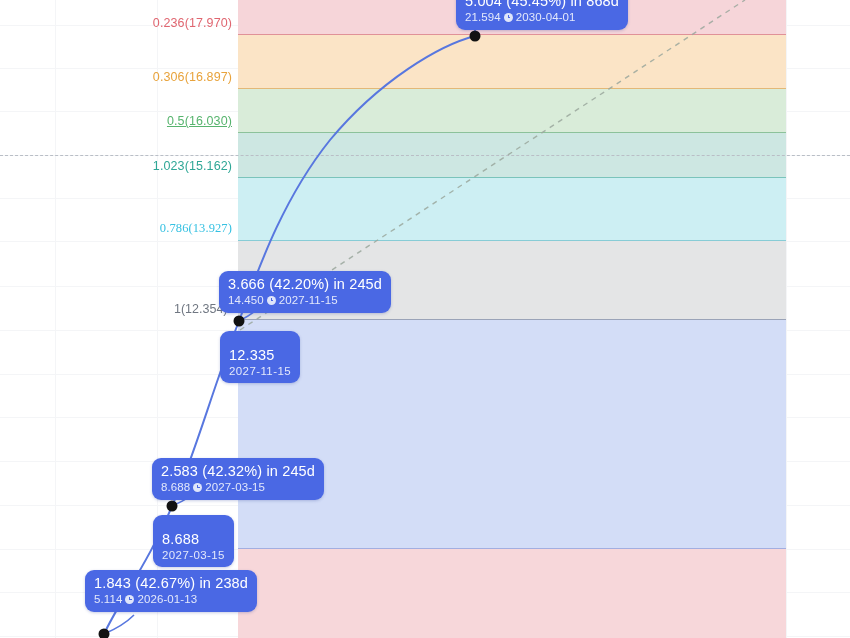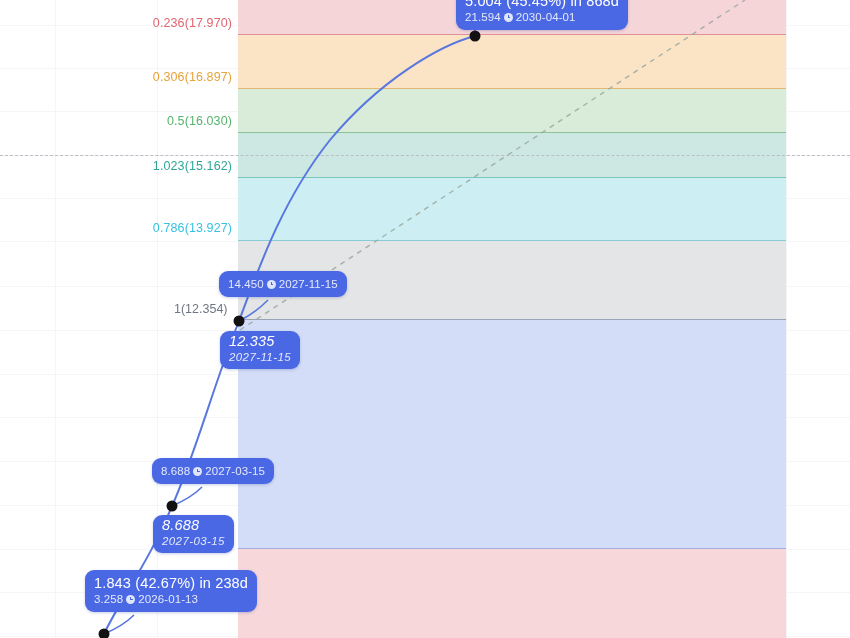--- a/index.html
+++ b/index.html
@@ -105,22 +105,21 @@
     content:"";position:absolute;
     left:4px;top:1.7px;width:1px;height:3.2px;background:#4a68e4;
   }
   .tip-sub .clock::after{
     content:"";position:absolute;
     left:4px;top:4.3px;width:2.6px;height:1px;background:#4a68e4;
   }
   .tip-value{
     background:#4a68e4;
     border-radius:9px;
-    padding:2px 9px 5px 9px;
-    font-style:italic;
+    padding:16px 9px 5px 9px;
   }
   .tip-value .v1{font-size:14.5px;color:#fff;letter-spacing:.2px;}
   .tip-value .v2{font-size:11.5px;color:#e3e8fb;margin-top:2px;letter-spacing:.4px;}
 </style>
 </head>
 <body>
 
 <div id="chart">
 
   <div class="gridline-h" style="top:25px"></div>
@@ -168,23 +167,23 @@
 
   <div class="band" style="top:320px;height:228px;background:#d3ddf7;"></div>
   <div class="band-line" style="top:548px;background:#a3aee0;"></div>
 
   <div class="band" style="top:549px;height:89px;background:#f7d7da;"></div>
 
   <div class="dotted-h" style="top:155px"></div>
 
   <div class="fib-label" style="top:16px;color:#e06670;">0.236(17.970)</div>
   <div class="fib-label" style="top:70px;color:#e8a33c;">0.306(16.897)</div>
-  <div class="fib-label" style="top:114px;color:#57b46e;">0.5(16.030)</div>
+  <div class="fib-label" style="top:114px;color:#57b46e;text-decoration:underline;">0.5(16.030)</div>
   <div class="fib-label" style="top:159px;color:#2fa796;">1.023(15.162)</div>
-  <div class="fib-label" style="top:221px;color:#36c1e2;">0.786(13.927)</div>
+  <div class="fib-label" style="top:221px;color:#36c1e2;font-family:Liberation Serif, serif;">0.786(13.927)</div>
   <div class="price-label" style="left:174px;top:302px;">1(12.354)</div>
   <div class="price-label" style="left:185px;top:529px;">(10.552)</div>
 
   <svg class="overlay" viewBox="0 0 850 638">
 
     <path d="M 240 330 L 745 0" fill="none" stroke="#9aa79c" stroke-width="1.4" stroke-dasharray="5 5" opacity="0.85"></path>
 
     <path d="M 104 634
              C 120 600, 150 560, 172 506
              C 195 455, 212 390, 239 321
@@ -205,39 +204,41 @@
   <div class="tip" style="left:456px;top:-12px;">
     <div class="tip-main">5.004 (45.45%) in 868d</div>
     <div class="tip-sub">
       <span>21.594</span>
       <span class="clock"></span>
       <span>2030-04-01</span>
     </div>
   </div>
 
   <div class="tip" style="left:219px;top:271px;">
+    <div class="tip-main">3.666 (42.20%) in 245d</div>
     <div class="tip-sub">
       <span>14.450</span>
       <span class="clock"></span>
       <span>2027-11-15</span>
     </div>
   </div>
 
   <div class="tip" style="left:152px;top:458px;">
+    <div class="tip-main">2.583 (42.32%) in 245d</div>
     <div class="tip-sub">
       <span>8.688</span>
       <span class="clock"></span>
       <span>2027-03-15</span>
     </div>
   </div>
 
   <div class="tip" style="left:85px;top:570px;">
     <div class="tip-main">1.843 (42.67%) in 238d</div>
     <div class="tip-sub">
-      <span>3.258</span>
+      <span>5.114</span>
       <span class="clock"></span>
       <span>2026-01-13</span>
     </div>
   </div>
 
   <div class="tip tip-value" style="left:220px;top:331px;">
     <div class="v1">12.335</div>
     <div class="v2">2027-11-15</div>
   </div>
 

